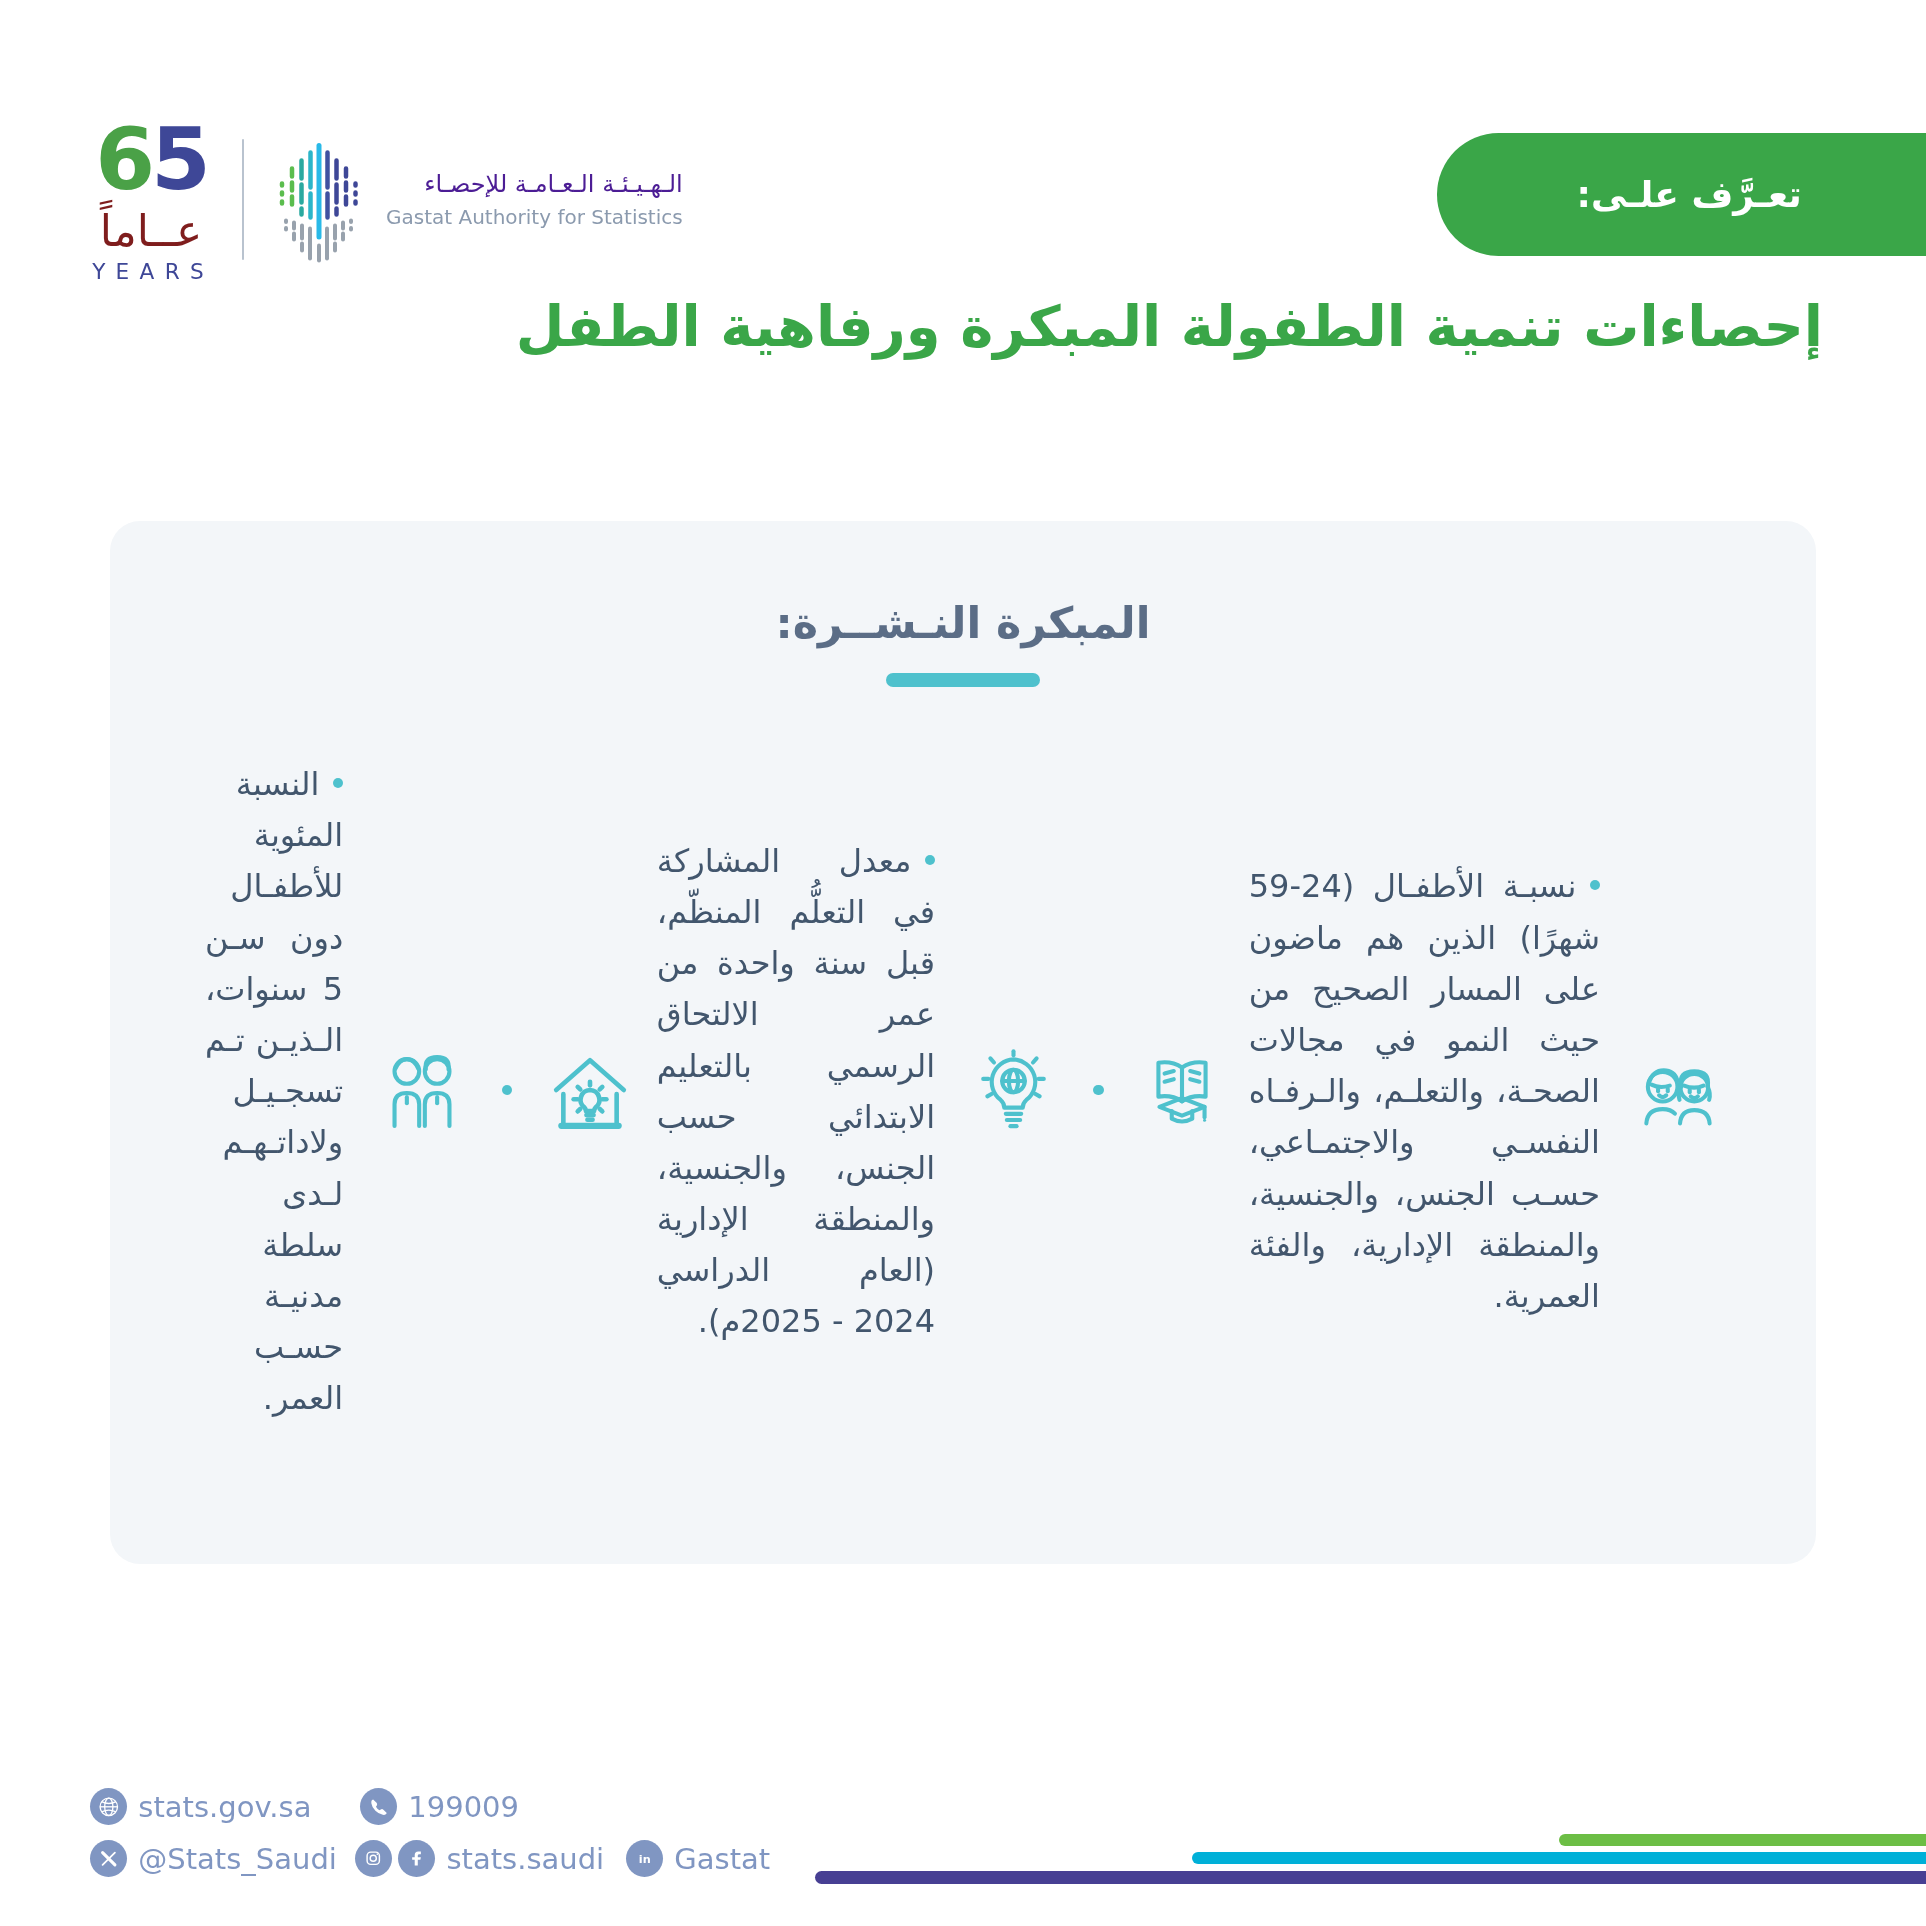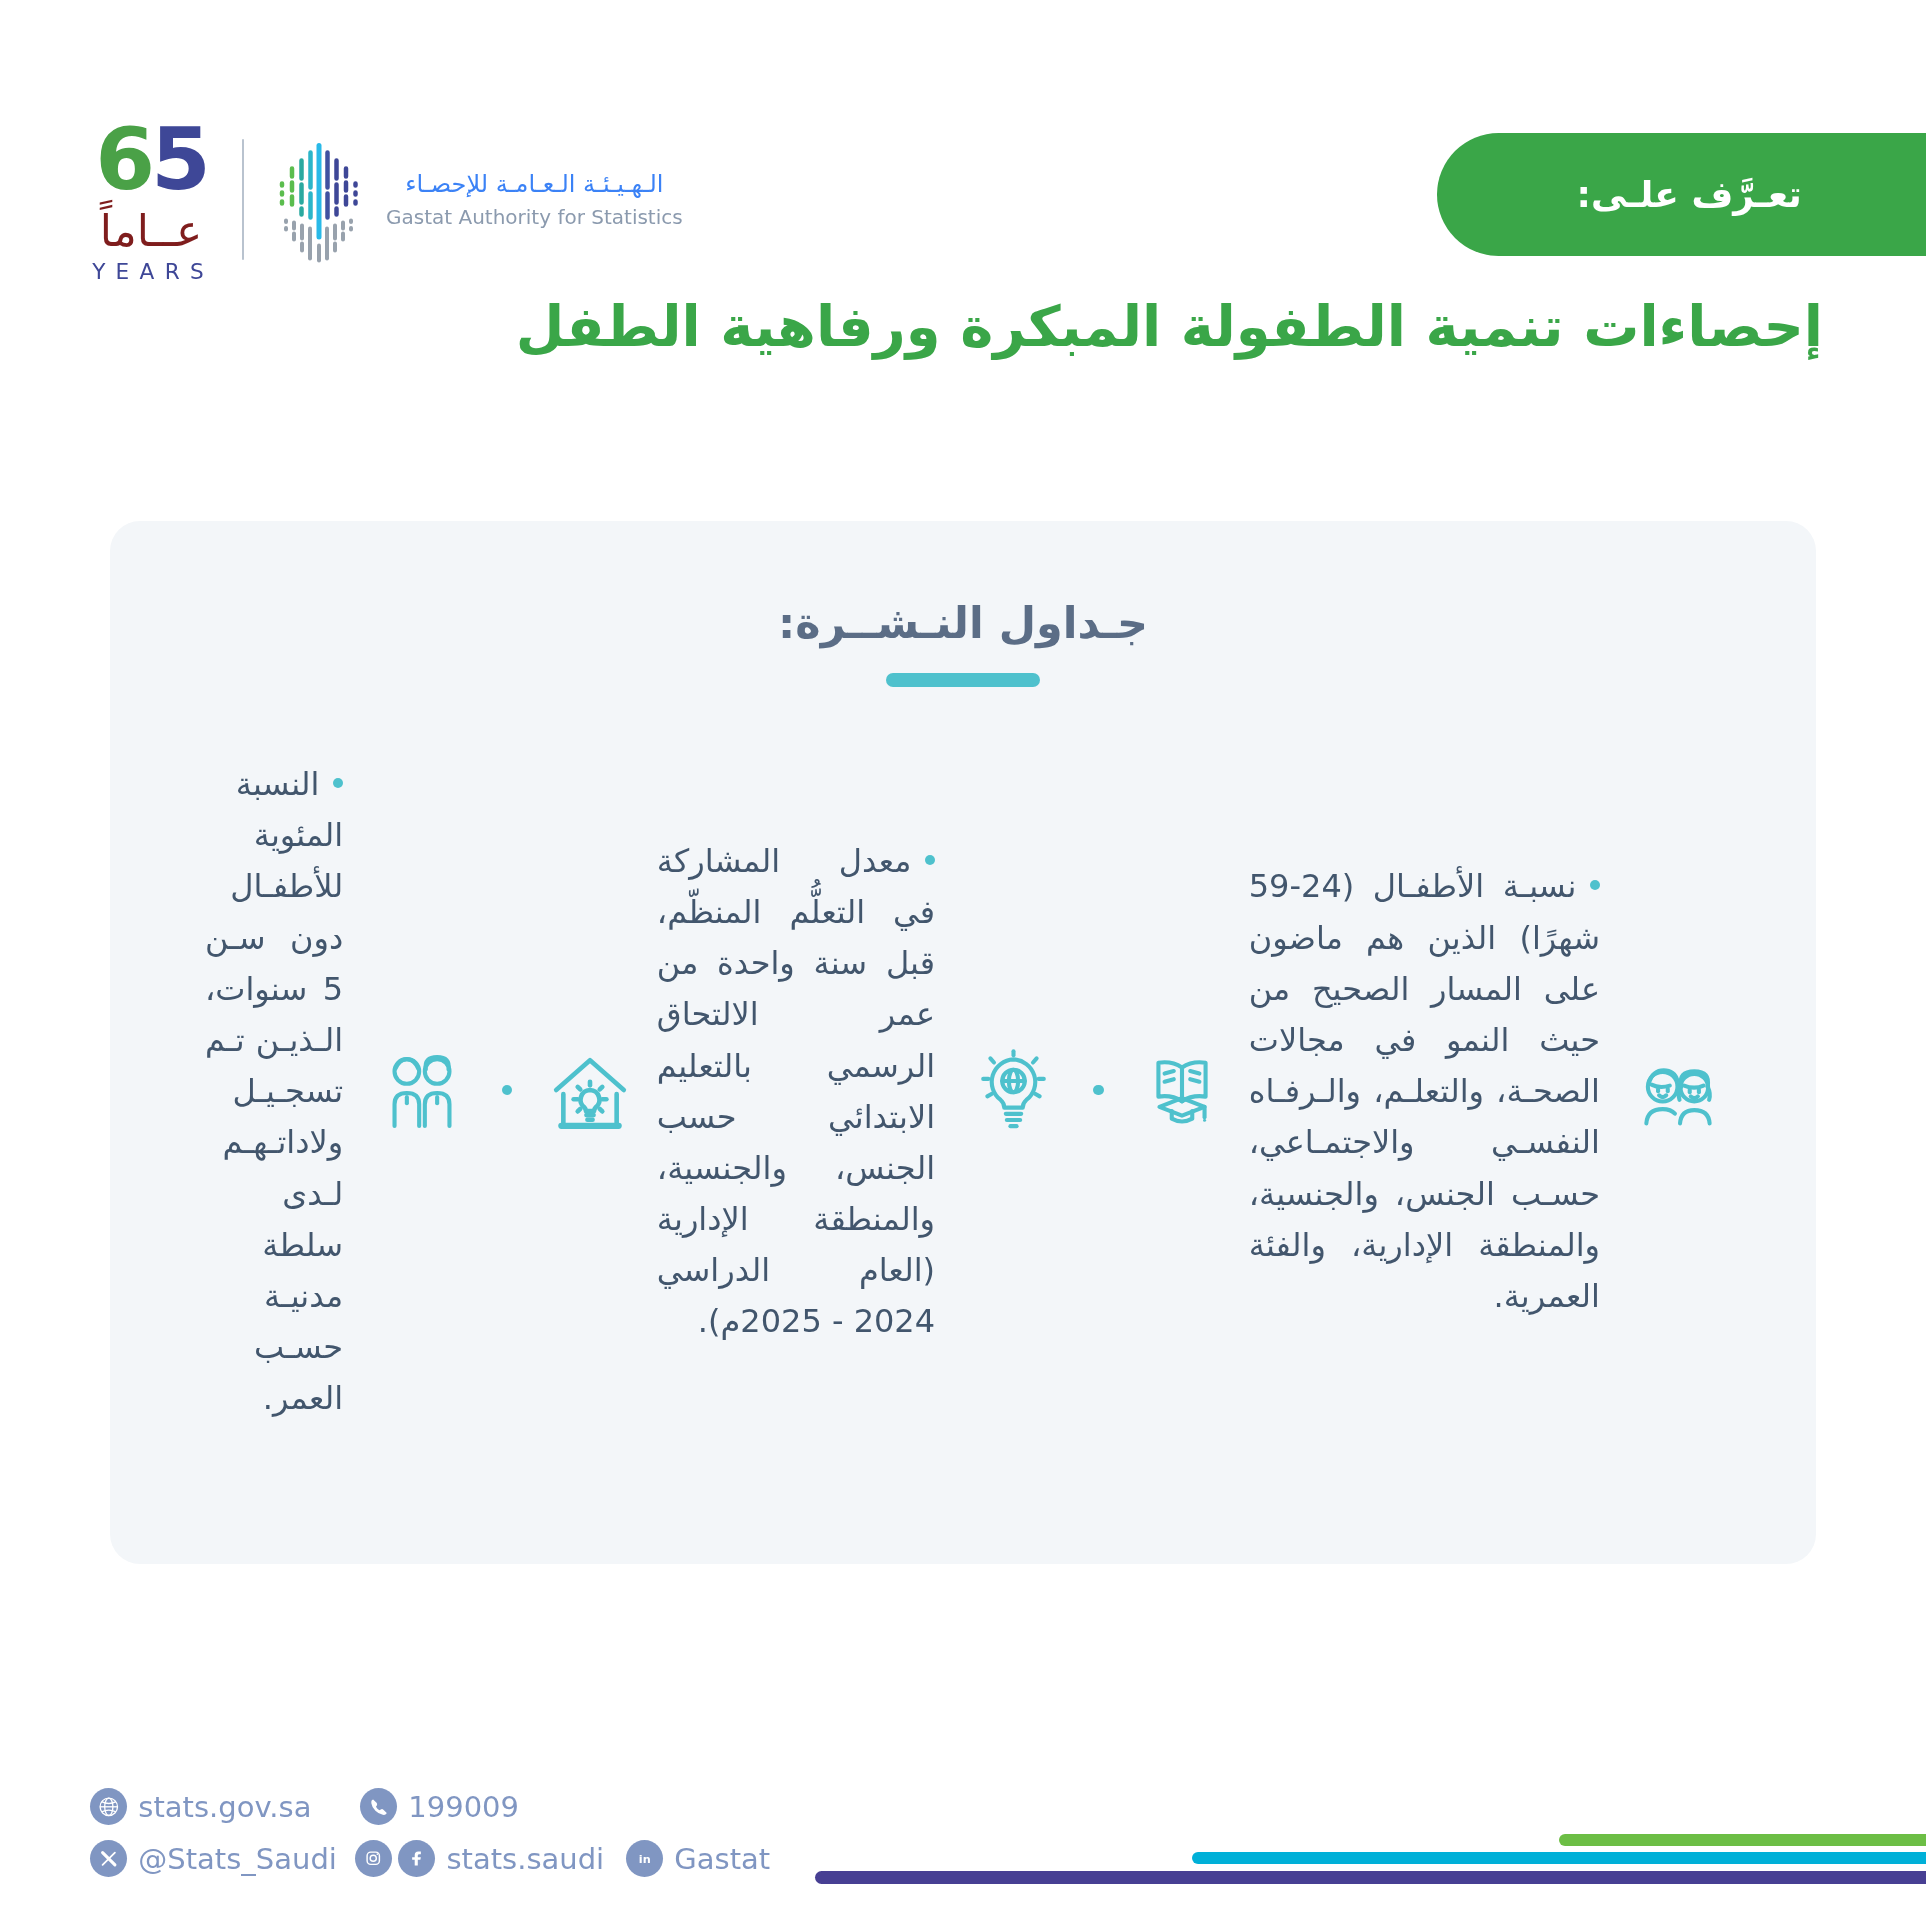--- a/index.html
+++ b/index.html
@@ -11,21 +11,21 @@
   .logo-group{position:absolute;left:87px;top:116px;display:flex;align-items:center;gap:27px;}
   .years-badge{width:128px;text-align:center;line-height:1;}
   .years-number{font-size:86px;font-weight:bold;letter-spacing:-4.1px;color:#3e4797;}
   .years-number .digit-6{color:#4aa147;}
   .years-number .digit-5{color:#3e4797;border-bottom:none;}
   .years-ar{font-size:44px;font-weight:normal;color:#7f1d1d;margin-top:7.2px;direction:rtl;}
   .years-en{font-size:21.6px;color:#3e4797;letter-spacing:10.3px;margin-top:8.2px;margin-left:4.1px;}
   .logo-divider{width:1.5px;height:121px;background:#b9c3cf;border-radius:1px;}
   .mark-and-names{display:flex;align-items:center;gap:20.5px;}
   .authority-names{line-height:1;}
-  .authority-ar{font-size:24px;color:#3b82f6;direction:rtl;text-align:center;}
+  .authority-ar{font-size:24px;color:#4c1d95;direction:rtl;text-align:right;}
   .authority-en{font-size:20px;color:#8b9aae;margin-top:11.3px;}
   
   .intro-banner{
     position:absolute;right:0;top:133px;width:489px;height:123px;
     border-radius:63px 0 0 63px;display:flex;align-items:center;justify-content:center;
     padding-left:15.4px;box-sizing:border-box;
   }
   .intro-banner-label{color:#ffffff;font-size:36px;font-weight:bold;direction:rtl;}
   
   .page-title{
@@ -102,21 +102,21 @@
   </div>
 </div>
 
 <div class="intro-banner" style="background:#3aa648;">
   <span class="intro-banner-label">تعـرَّف علـى:</span>
 </div>
 
 <div class="page-title" style="color:#3aa648;">إحصاءات تنمية الطفولة المبكرة ورفاهية الطفل</div>
 
 <div class="content-card">
-  <div class="card-heading">جـداول النـشــرة:</div>
+  <div class="card-heading">المبكرة النـشــرة:</div>
   <div class="heading-underline" style="background:#4ec1cd;"></div>
 
   <div class="bullet-list">
 
     <div class="bullet-row">
       <div class="bullet-icon-box">
         <svg width="82" height="74" viewBox="0 0 160 145" fill="none" stroke="#4ec1cd" stroke-width="8" stroke-linecap="round" stroke-linejoin="round">
           <circle cx="48" cy="62" r="29"></circle>
           <path d="M21 54 q8 -24 29 -24 q21 0 27 20"></path>
           <path d="M26 58 q16 8 36 2"></path>

